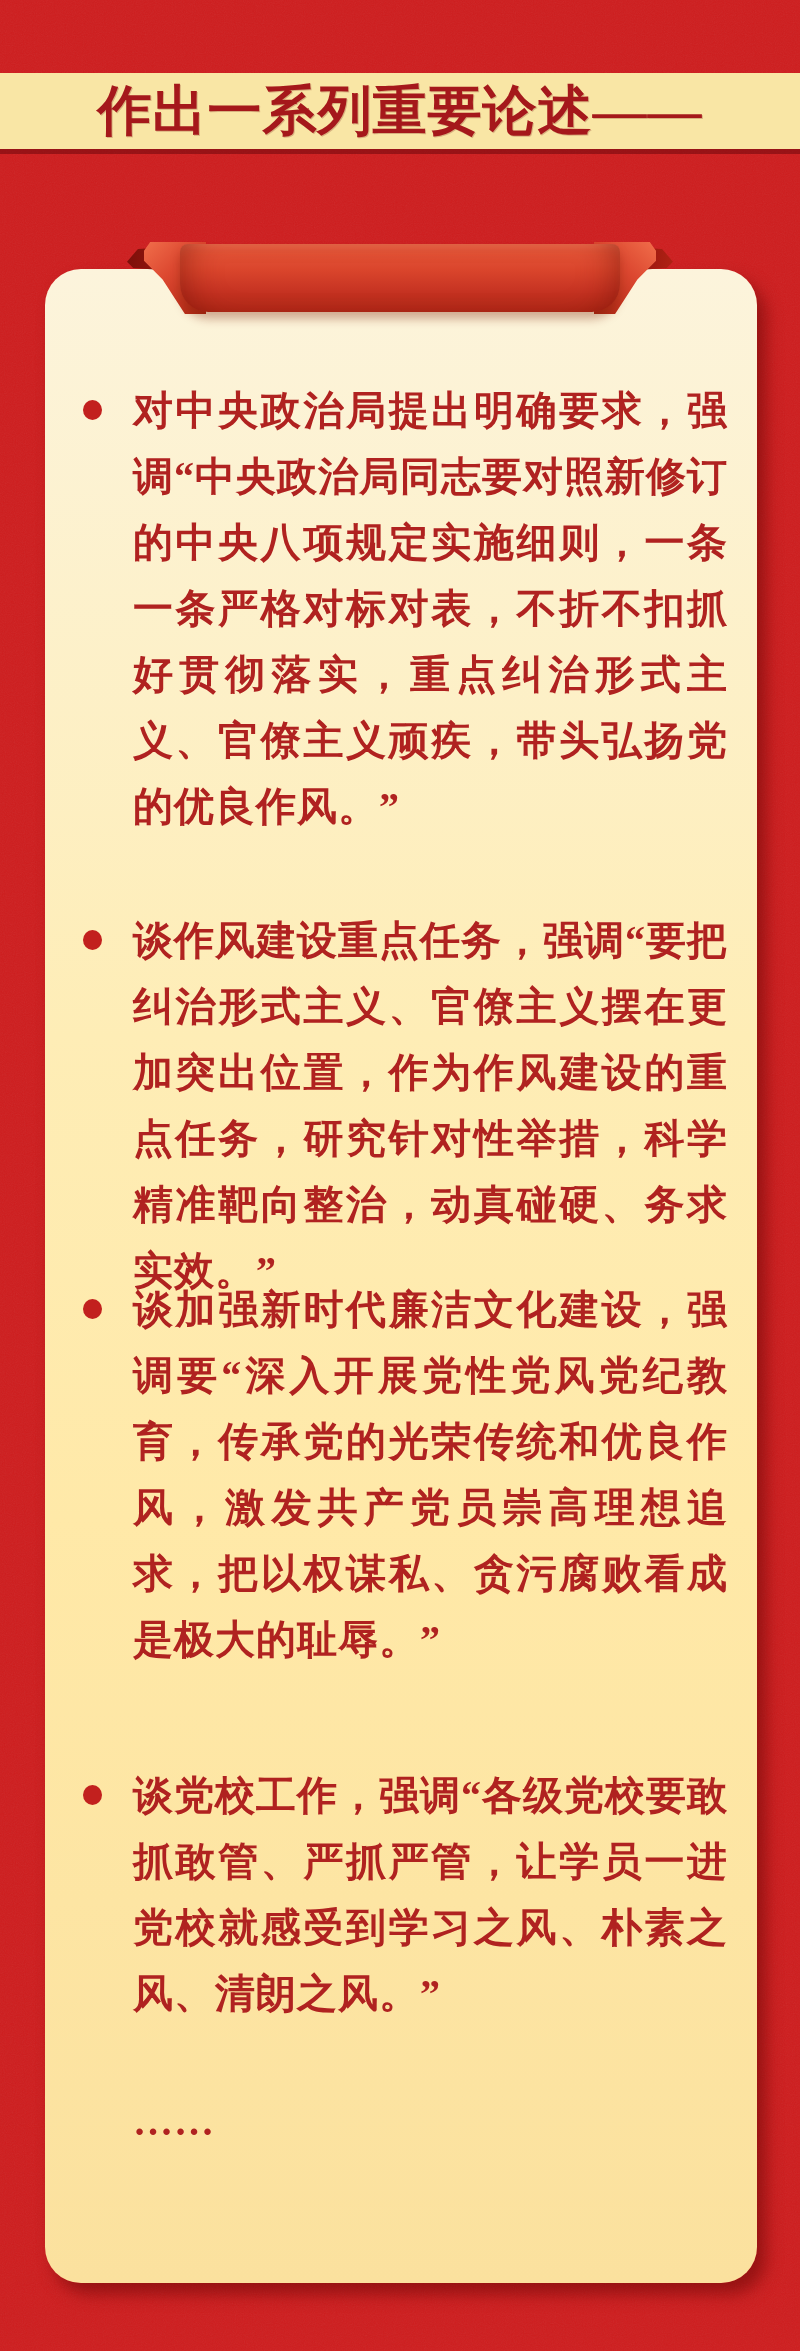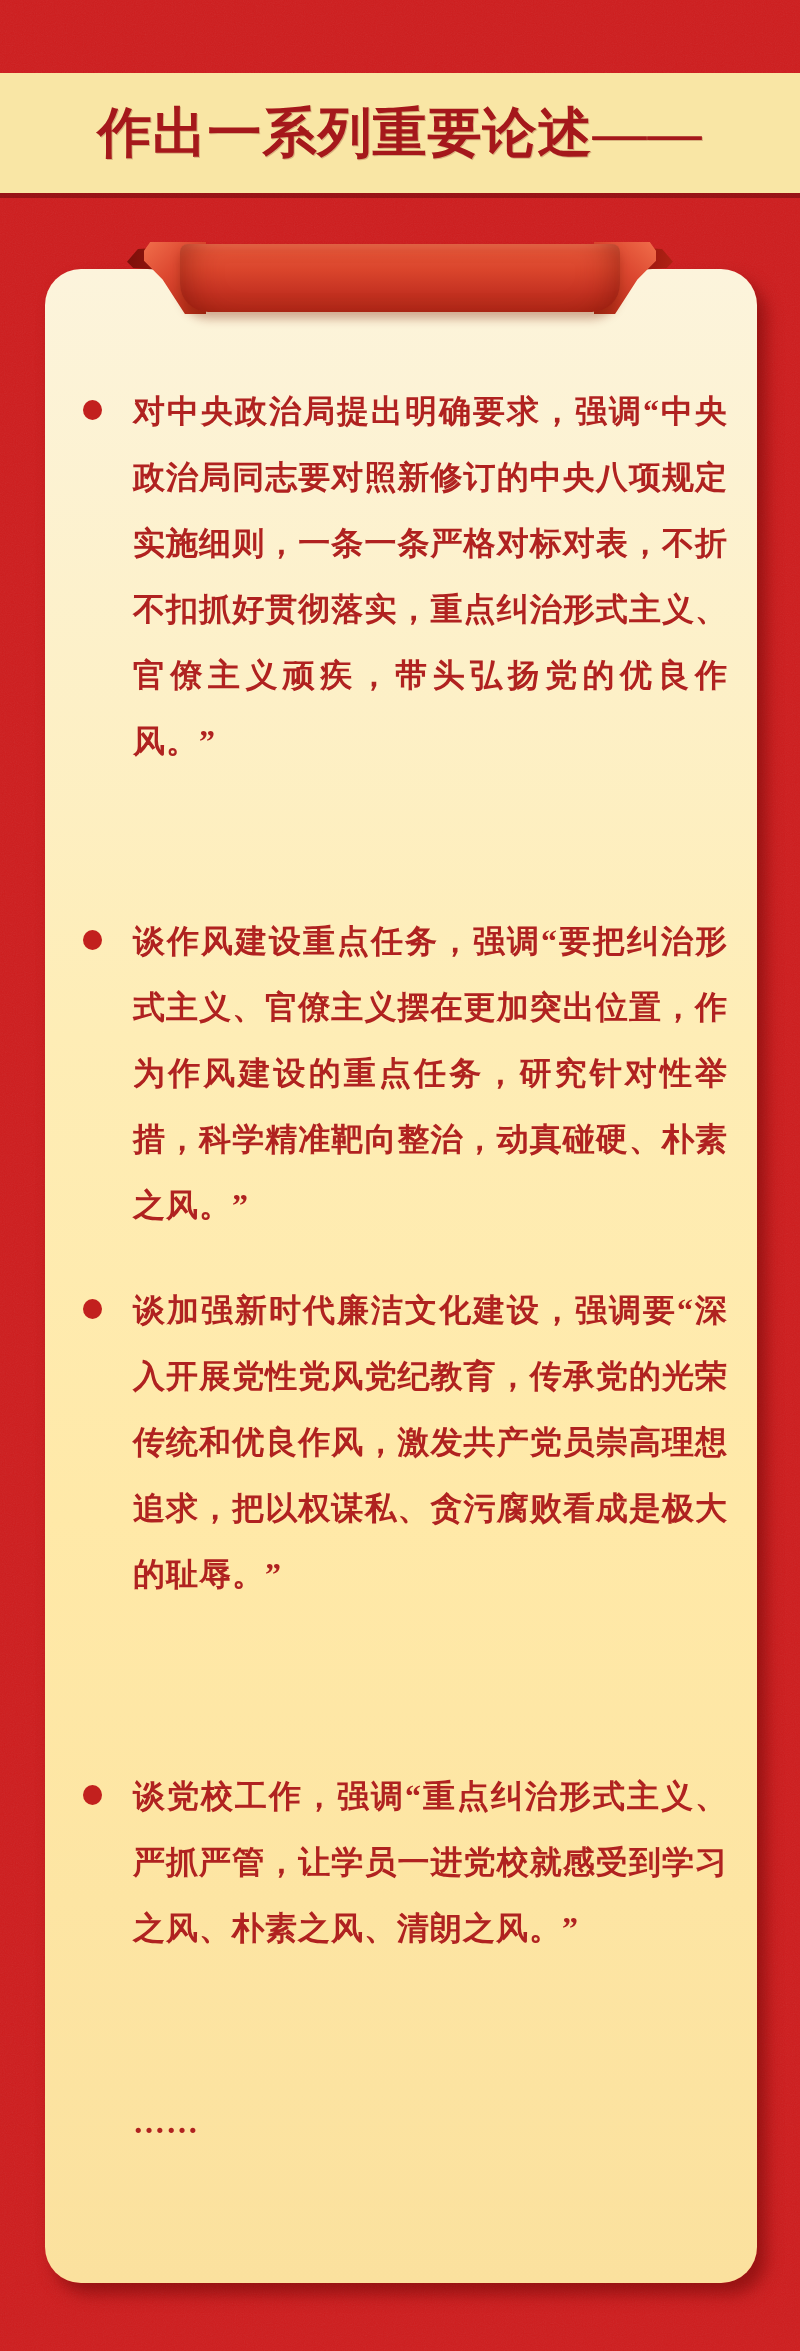--- a/index.html
+++ b/index.html
@@ -13,21 +13,21 @@
     background: var(--background, #ce1d1e);
     font-family: "Liberation Serif", "DejaVu Serif", serif;
   }
   .noise {
     position: absolute; inset: 0; z-index: 0;
     display: block; pointer-events: none;
   }
   
   .header-band {
     position: absolute; left: 0; top: 73px;
-    width: 800px; height: 120px;
+    width: 800px; height: 76px;
     background: var(--banner, #f9e6a5);
     box-shadow: 0 5px 0 rgba(110, 8, 12, 0.55);
     display: flex; align-items: center; justify-content: center;
     z-index: 2;
   }
   .page-title {
     color: var(--title-text, #a5181b);
     font-size: 54px; font-weight: 700;
     letter-spacing: 1px; white-space: nowrap;
     text-shadow: 1px 1px 0 rgba(120,20,10,0.25);
@@ -73,21 +73,21 @@
     position: absolute; left: 38px; right: 29px;
   }
   .bullet .dot {
     position: absolute; left: 0; top: 22px;
     width: 19px; height: 20px; border-radius: 50%;
     background: var(--bullet-dot, #c2201e);
   }
   .bullet p, .ellipsis-row p {
     margin-left: 50px;
     color: var(--body-text, #b02220);
-    font-size: 32px; font-weight: 700;
+    font-size: 40px; font-weight: 700;
     line-height: 66px; letter-spacing: 1px;
     text-align: justify;
   }
   .bullet.b1 { top: 109px; }
   .bullet.b2 { top: 639px; }
   .bullet.b3 { top: 1008px; }
   .bullet.b4 { top: 1494px; }
   .ellipsis-row { position: absolute; left: 38px; right: 29px; top: 1820px; }
 </style>
 </head>
@@ -109,31 +109,31 @@
 
   <div class="card">
 
     <div class="bullet b1">
       <span class="dot"></span>
       <p>对中央政治局提出明确要求，强调“中央政治局同志要对照新修订的中央八项规定实施细则，一条一条严格对标对表，不折不扣抓好贯彻落实，重点纠治形式主义、官僚主义顽疾，带头弘扬党的优良作风。”</p>
     </div>
 
     <div class="bullet b2">
       <span class="dot"></span>
-      <p>谈作风建设重点任务，强调“要把纠治形式主义、官僚主义摆在更加突出位置，作为作风建设的重点任务，研究针对性举措，科学精准靶向整治，动真碰硬、朴素之风。”</p>
+      <p>谈作风建设重点任务，强调“要把纠治形式主义、官僚主义摆在更加突出位置，作为作风建设的重点任务，研究针对性举措，科学精准靶向整治，动真碰硬、务求实效。”</p>
     </div>
 
     <div class="bullet b3">
       <span class="dot"></span>
       <p>谈加强新时代廉洁文化建设，强调要“深入开展党性党风党纪教育，传承党的光荣传统和优良作风，激发共产党员崇高理想追求，把以权谋私、贪污腐败看成是极大的耻辱。”</p>
     </div>
 
     <div class="bullet b4">
       <span class="dot"></span>
-      <p>谈党校工作，强调“重点纠治形式主义、严抓严管，让学员一进党校就感受到学习之风、朴素之风、清朗之风。”</p>
+      <p>谈党校工作，强调“各级党校要敢抓敢管、严抓严管，让学员一进党校就感受到学习之风、朴素之风、清朗之风。”</p>
     </div>
 
     <div class="ellipsis-row">
       <p>……</p>
     </div>
 
   </div>
 
   <div class="ribbon">
     <span class="ribbon-fold left"></span>

